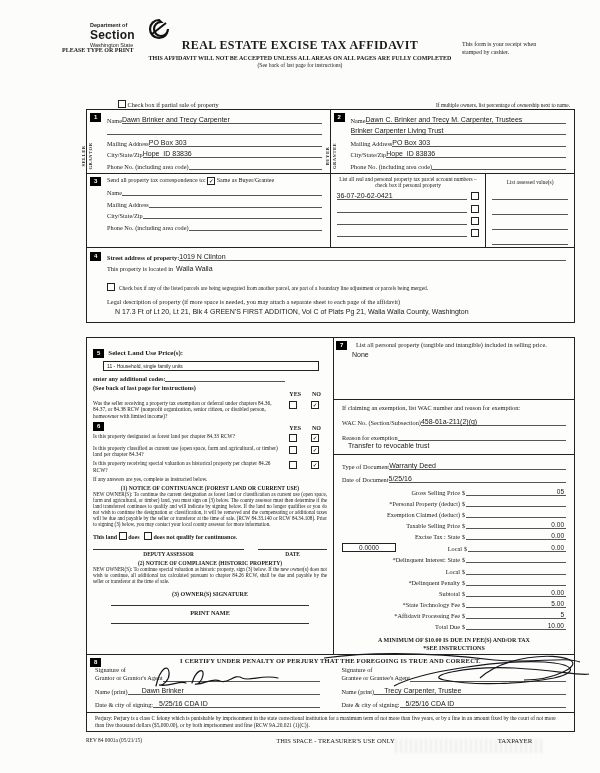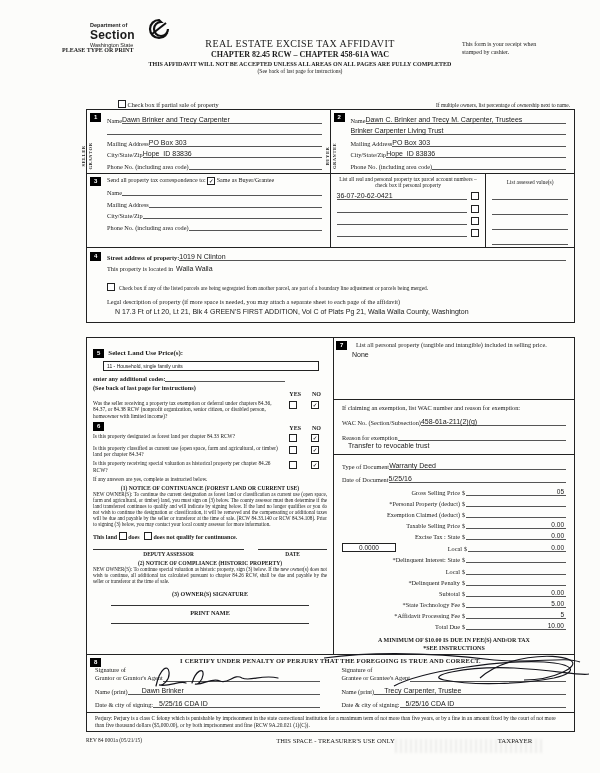--- a/index.html
+++ b/index.html
@@ -6,21 +6,21 @@
   .page{position:relative;width:600px;height:773px;margin:0 auto;background:#fcfcfa;color:#1a1a1a;
         font-family:"Liberation Serif",serif;overflow:hidden;}
   
   .hdr{position:relative;height:78px;margin:0 28px;padding-top:20px;}
   .logo{position:absolute;left:62px;top:22px;line-height:1;}
   .logo .dept{font:600 5.5px "Liberation Sans",sans-serif;}
   .logo .rev{font:800 12px "Liberation Sans",sans-serif;letter-spacing:.2px;}
   .logo .wa{font:400 5.5px "Liberation Sans",sans-serif;}
   .logo svg{position:absolute;left:58px;top:-4px;}
   .titleblk{text-align:center;padding-top:18px;}
-  .title{font-weight:400;font-size:10px;letter-spacing:.4px;}
+  .title{font-weight:700;font-size:12px;letter-spacing:.4px;}
   .subtitle{font-weight:700;font-size:8px;margin-top:1px;}
   .receipt{position:absolute;right:18px;top:40px;font-size:6px;width:92px;line-height:1.35;}
   .typeprint{position:absolute;left:34px;top:47px;font-size:6px;font-weight:700;}
   .warn{text-align:center;font-weight:700;font-size:6px;margin-top:2px;}
   .seeback{text-align:center;font-size:5.5px;margin-top:1px;}
   .partialrow{display:flex;justify-content:space-between;margin:2px 0 1px 60px;font-size:5.8px;align-items:flex-end;}
   
   .box{margin:0 25px 0 86px;border:1px solid #222;background:#fdfdfb;}
   .lbl{font-size:6.3px;}
   .fine{font-size:5.4px;line-height:1.18;}
@@ -109,21 +109,20 @@
       <div class="dept">Department of</div>
       <div class="rev">Section</div>
       <div class="wa">Washington State</div>
       <svg width="22" height="22" viewBox="0 0 22 22">
         <path d="M11 2 a9 9 0 1 0 9 9 a7 7 0 0 1 -7 7 a7 7 0 0 1 0 -14 z" fill="none" stroke="#111" stroke-width="2.2"></path>
         <path d="M4 16 L18 5" stroke="#111" stroke-width="2"></path>
       </svg>
     </div>
     <div class="titleblk">
       <div class="title">REAL ESTATE EXCISE TAX AFFIDAVIT</div>
-      <div class="subtitle">CHAPTER 82.45 RCW – CHAPTER 458-61A WAC</div>
     </div>
     <div class="receipt">This form is your receipt when stamped by cashier.</div>
     <div class="typeprint">PLEASE TYPE OR PRINT</div>
     <div class="warn">THIS AFFIDAVIT WILL NOT BE ACCEPTED UNLESS ALL AREAS ON ALL PAGES ARE FULLY COMPLETED</div>
     <div class="seeback">(See back of last page for instructions)</div>
   </div>
   <div class="partialrow" style="margin-left:118px;margin-right:30px;">
     <span>
       <span class="cb"></span>
       <span class="lbl">Check box if partial sale of property</span>

